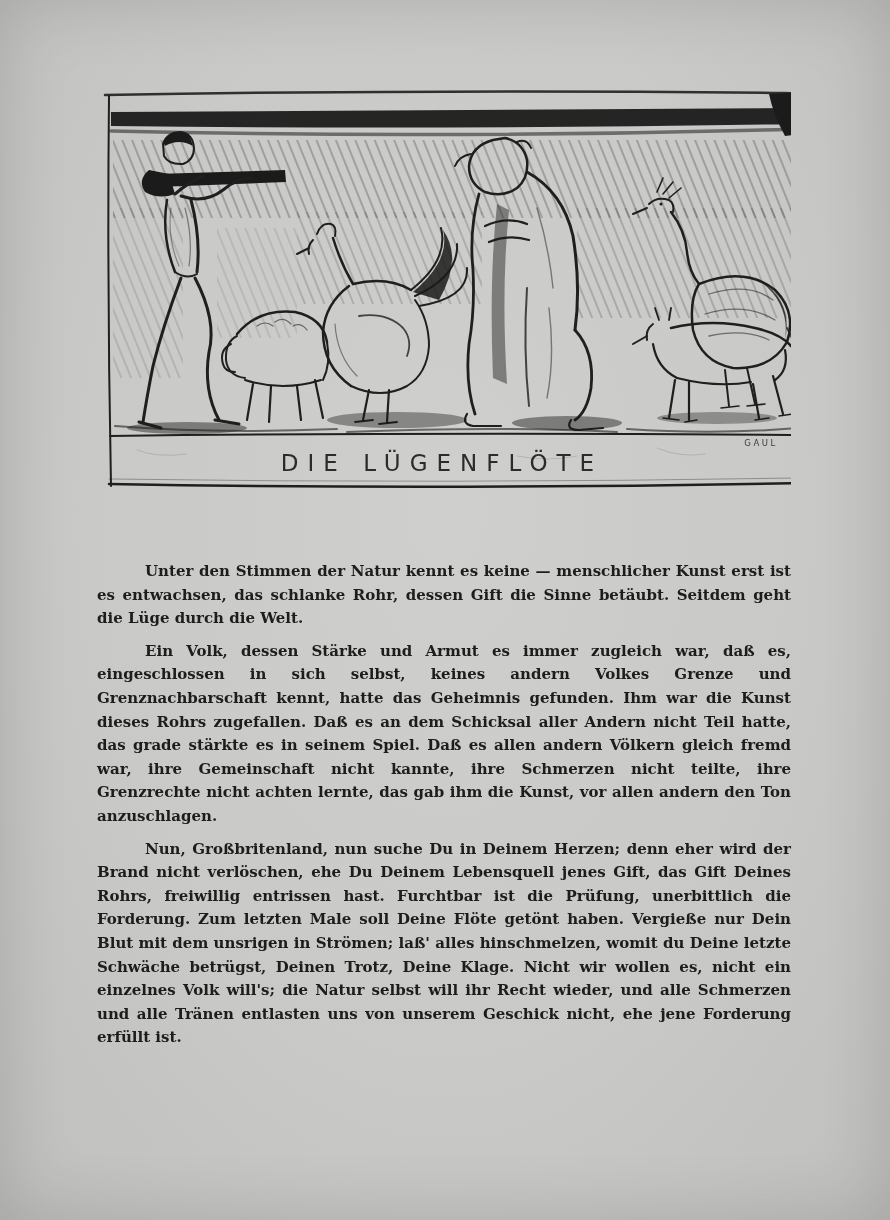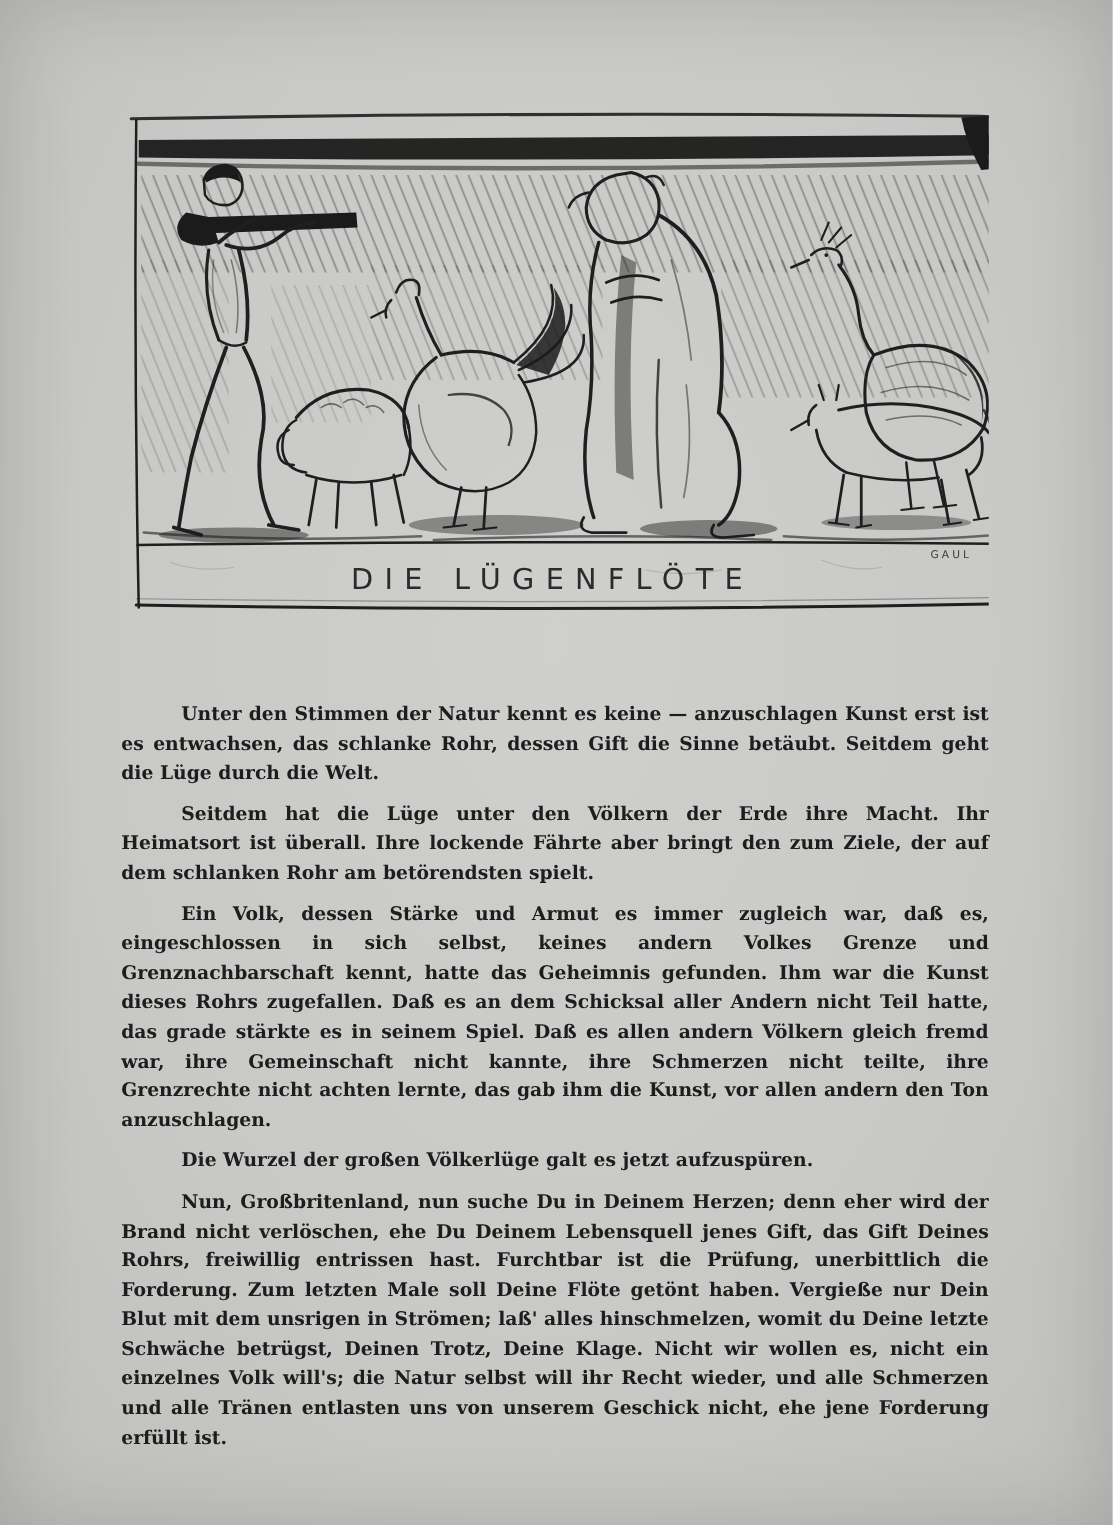--- a/index.html
+++ b/index.html
@@ -166,19 +166,17 @@
 
   <g>
     <path class="ink" d="M40,362 q20,8 50,4 M420,368 q30,6 60,0 M560,360 q24,10 48,6" stroke-width="1" opacity="0.15"></path>
     <text class="caption-text" x="345" y="383" text-anchor="middle">DIE LÜGENFLÖTE</text>
     <text class="sig-text" x="664" y="358" text-anchor="middle">GAUL</text>
   </g>
 </svg>
 </div>
 
 <div class="article">
-  <p>Unter den Stimmen der Natur kennt es keine — anzuschlagen Kunst erst ist es entwachsen, das schlanke Rohr, dessen Gift die Sinne betäubt. Seitdem geht die Lüge durch die Welt.</p>
-  <p>Seitdem hat die Lüge unter den Völkern der Erde ihre Macht. Ihr Heimatsort ist überall. Ihre lockende Fährte aber bringt den zum Ziele, der auf dem schlanken Rohr am betörendsten spielt.</p>
+  <p>Unter den Stimmen der Natur kennt es keine — menschlicher Kunst erst ist es entwachsen, das schlanke Rohr, dessen Gift die Sinne betäubt. Seitdem geht die Lüge durch die Welt.</p>
   <p>Ein Volk, dessen Stärke und Armut es immer zugleich war, daß es, eingeschlossen in sich selbst, keines andern Volkes Grenze und Grenznachbarschaft kennt, hatte das Geheimnis gefunden. Ihm war die Kunst dieses Rohrs zugefallen. Daß es an dem Schicksal aller Andern nicht Teil hatte, das grade stärkte es in seinem Spiel. Daß es allen andern Völkern gleich fremd war, ihre Gemeinschaft nicht kannte, ihre Schmerzen nicht teilte, ihre Grenzrechte nicht achten lernte, das gab ihm die Kunst, vor allen andern den Ton anzuschlagen.</p>
-  <p>Die Wurzel der großen Völkerlüge galt es jetzt aufzuspüren.</p>
   <p>Nun, Großbritenland, nun suche Du in Deinem Herzen; denn eher wird der Brand nicht verlöschen, ehe Du Deinem Lebensquell jenes Gift, das Gift Deines Rohrs, freiwillig entrissen hast. Furchtbar ist die Prüfung, unerbittlich die Forderung. Zum letzten Male soll Deine Flöte getönt haben. Vergieße nur Dein Blut mit dem unsrigen in Strömen; laß' alles hinschmelzen, womit du Deine letzte Schwäche betrügst, Deinen Trotz, Deine Klage. Nicht wir wollen es, nicht ein einzelnes Volk will's; die Natur selbst will ihr Recht wieder, und alle Schmerzen und alle Tränen entlasten uns von unserem Geschick nicht, ehe jene Forderung erfüllt ist.</p>
 
 </div>
 
 </body></html>

